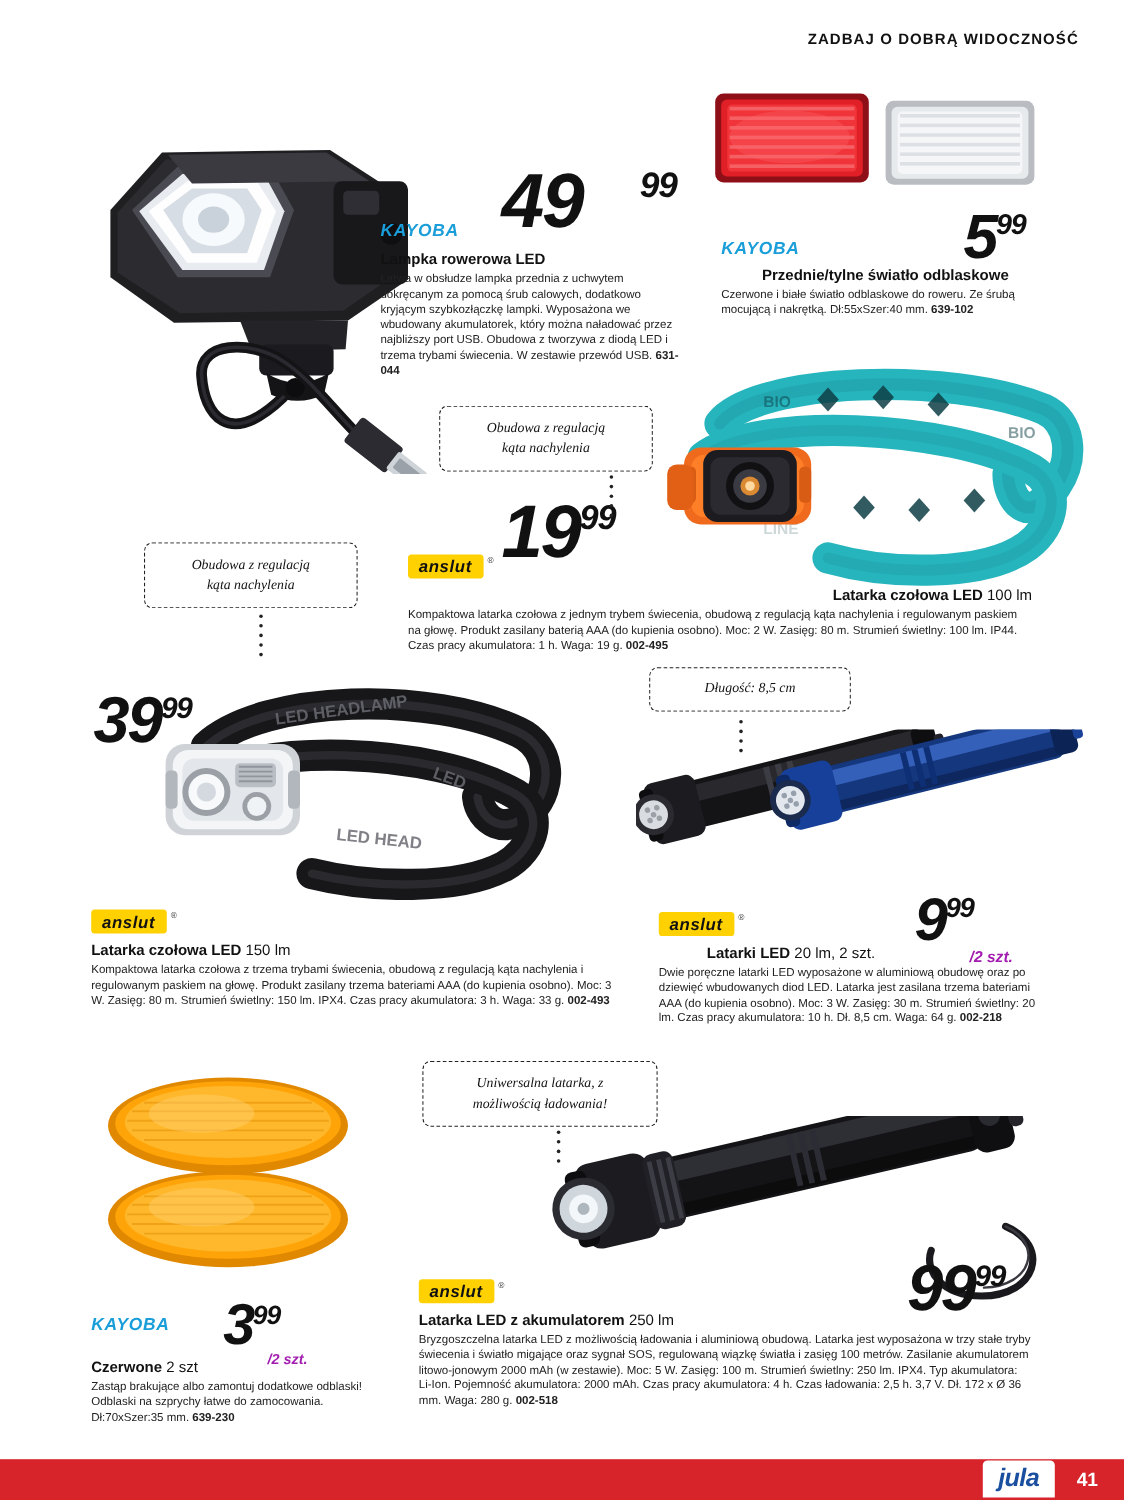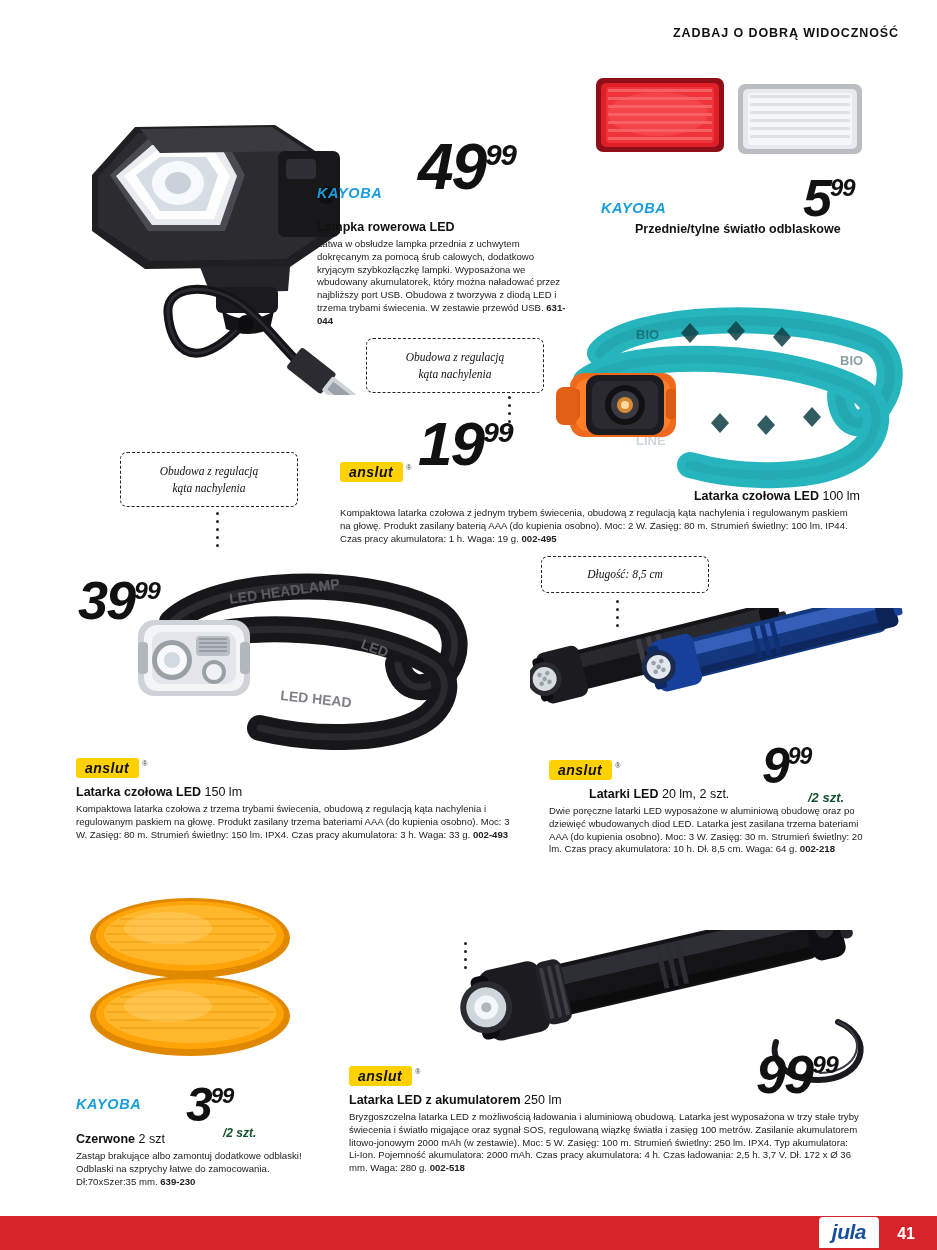--- a/index.html
+++ b/index.html
@@ -42,21 +42,21 @@
   .price {
     font-family:"Liberation Sans", sans-serif;
     font-weight:bold; font-style:italic;
     color:#111; line-height:0.85;
     display:flex; align-items:flex-start;
   }
   .price .int { letter-spacing:-2px; }
   .price .dec { font-size:0.46em; margin-top:0.08em; letter-spacing:-1px; }
   .price-unit {
     font-weight:bold; font-style:italic; font-size:13px;
-    color:#14532d; margin-top:2px;
+    color:#a21caf; margin-top:2px;
   }
 
   
   .prod-title { font-size:12.5px; font-weight:bold; color:#111; margin-bottom:4px; }
   .prod-title .light { font-weight:normal; }
   .prod-desc { font-size:9.6px; line-height:1.33; color:#222; }
   .artno { font-weight:bold; }
 
   
   .callout {
@@ -141,29 +141,29 @@
         <rect x="42" y="4" width="30" height="18" rx="2" fill="#cfd4d9"></rect>
         <rect x="46" y="8" width="22" height="10" rx="1" fill="#9aa1a8"></rect>
       </g>
     </svg>
   </div>
 
   <div style="position:absolute; left:317px; top:185px; width:255px;">
     <div class="brand-wrap">
       <span class="brand-kayoba">KAYOBA</span>
     </div>
-    <div class="prod-title" style="margin-top:19px;">
+    <div class="prod-title" style="margin-top:8px;">
       <span>Lampka rowerowa LED</span>
     </div>
     <div class="prod-desc">
       <span>Łatwa w obsłudze lampka przednia z uchwytem dokręcanym za pomocą śrub calowych, dodatkowo kryjącym szybkozłączkę lampki. Wyposażona we wbudowany akumulatorek, który można naładować przez najbliższy port USB. Obudowa z tworzywa z diodą LED i trzema trybami świecenia. W zestawie przewód USB.</span>
       <span class="artno">631-044</span>
     </div>
   </div>
-  <div class="price" style="left:418px; top:140px; font-size:64px; position:absolute;">
+  <div class="price" style="left:418px; top:140px; font-size:64px; position:absolute;gap:48px;">
     <span class="int">49</span>
       <span class="dec">99</span>
   </div>
 
   <div class="art" style="left:588px; top:62px; width:300px; height:120px;">
     <svg width="300" height="120" viewBox="0 0 300 120">
 
       <g transform="translate(8,6)">
         <rect x="0" y="10" width="128" height="74" rx="7" fill="#8e0f18"></rect>
         <rect x="5" y="15" width="118" height="64" rx="5" fill="#e01f26"></rect>
@@ -195,20 +195,24 @@
       </g>
     </svg>
   </div>
 
   <div style="position:absolute; left:601px; top:200px; width:272px;">
     <div class="brand-wrap">
       <span class="brand-kayoba">KAYOBA</span>
     </div>
     <div class="prod-title" style="margin-top:6px;padding-left:34px;">
       <span>Przednie/tylne światło odblaskowe</span>
+    </div>
+    <div class="prod-desc">
+      <span>Czerwone i białe światło odblaskowe do roweru. Ze śrubą mocującą i nakrętką. Dł:55xSzer:40 mm.</span>
+      <span class="artno">639-102</span>
     </div>
   </div>
   <div class="price" style="left:803px; top:176px; font-size:52px; position:absolute;">
     <span class="int">5</span>
       <span class="dec">99</span>
   </div>
 
   <div class="art" style="left:540px; top:295px; width:370px; height:200px;">
     <svg width="370" height="200" viewBox="0 0 370 200">
 
@@ -474,20 +478,24 @@
       <span>Zastąp brakujące albo zamontuj dodatkowe odblaski! Odblaski na szprychy łatwe do zamocowania. Dł:70xSzer:35 mm.</span>
       <span class="artno">639-230</span>
     </div>
   </div>
   <div class="price" style="left:186px; top:1085px; font-size:48px; position:absolute;">
     <span class="int">3</span>
       <span class="dec">99</span>
   </div>
   <div class="price-unit" style="position:absolute; left:223px; top:1124px; font-size:12px;">/2 szt.</div>
 
+  <div class="callout" style="left:352px; top:884px; width:196px;">
+    <span style="white-space:pre-line;">Uniwersalna latarka, z
+możliwością ładowania!</span>
+  </div>
   <div class="dots" style="left:464px; top:942px;">
     <i></i>
       <i></i>
       <i></i>
       <i></i>
   </div>
 
   <div class="art" style="left:440px; top:930px; width:450px; height:190px;">
     <svg width="450" height="190" viewBox="0 0 450 190">
       <g transform="translate(10,18) rotate(-13 0 0)">

